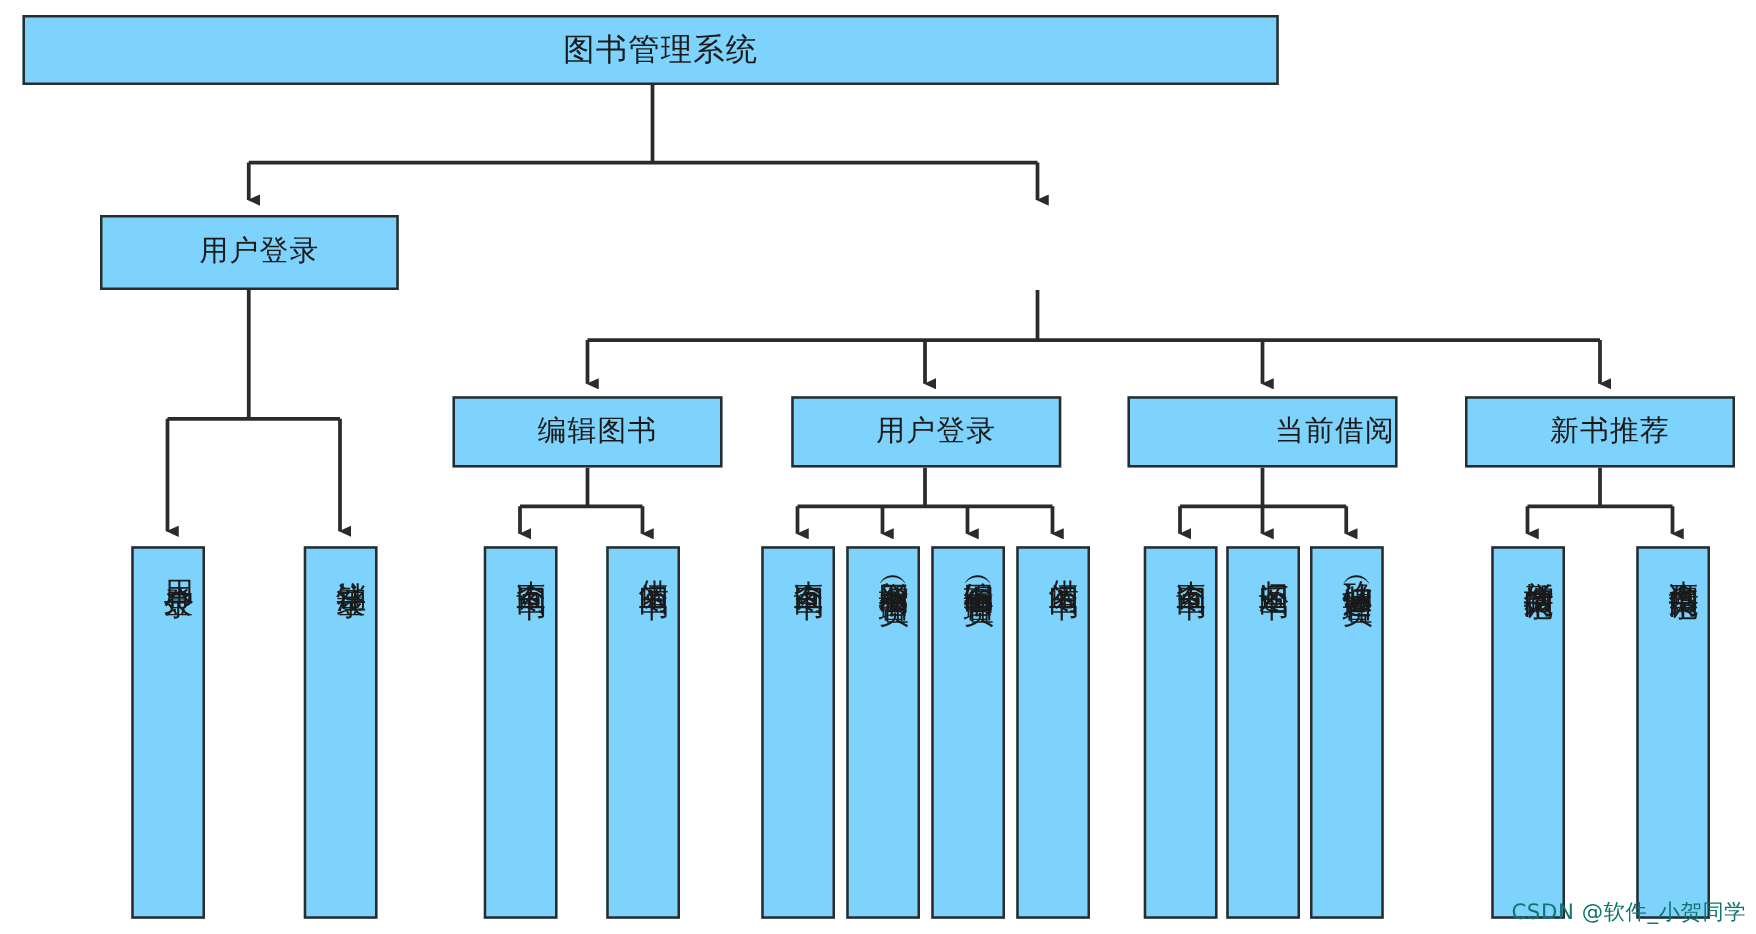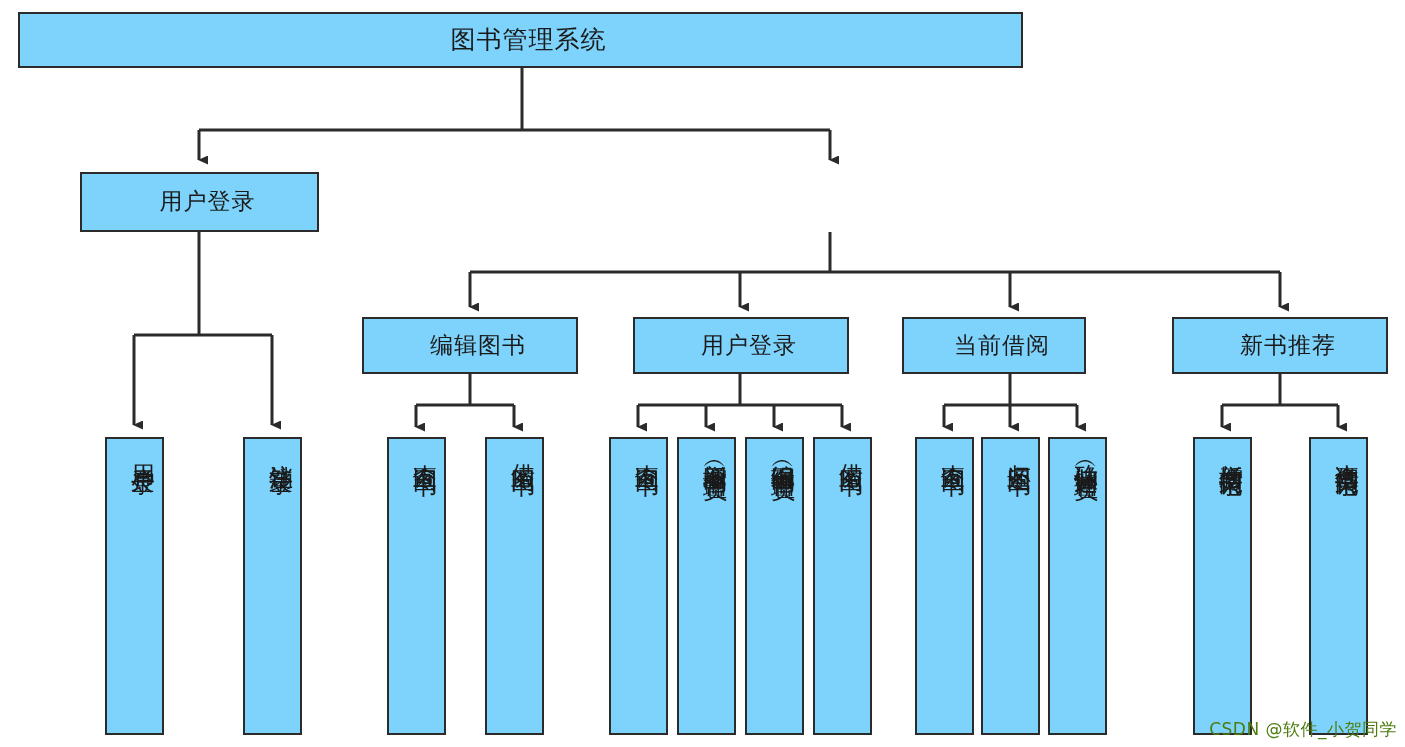--- a/index.html
+++ b/index.html
@@ -70,21 +70,21 @@
     text-align: start;
   }
   .node.leaf.tall .label {
     letter-spacing: 2px;
   }
   #watermark {
     position: absolute;
     right: 8px;
     bottom: 6px;
     font-size: 17px;
-    color: #4d7c0f;
+    color: #0f766e;
     letter-spacing: 0.5px;
     white-space: nowrap;
     user-select: none;
     margin-left: 48px;
   }
 </style>
 </head>
 <body>
 
 <div id="diagram-root">
@@ -146,21 +146,21 @@
   <div class="node level1" style="left:80px; top:172px; width:239px; height:60px;">
     <span class="label">用户登录</span>
   </div>
 
   <div class="node level2" style="left:362px; top:317px; width:216px; height:57px;">
     <span class="label">编辑图书</span>
   </div>
   <div class="node level2" style="left:633px; top:317px; width:216px; height:57px;">
     <span class="label">用户登录</span>
   </div>
-  <div class="node level2" style="left:902px; top:317px; width:184px; height:57px;">
+  <div class="node level2" style="left:902px; top:317px; width:216px; height:57px;justify-content:flex-end;">
     <span class="label">当前借阅</span>
   </div>
   <div class="node level2" style="left:1172px; top:317px; width:216px; height:57px;">
     <span class="label">新书推荐</span>
   </div>
 
   <div class="node leaf" style="left:105px; top:437px; width:59px; height:298px;">
     <span class="label">用户登录</span>
   </div>
   <div class="node leaf" style="left:243px; top:437px; width:59px; height:298px;">

